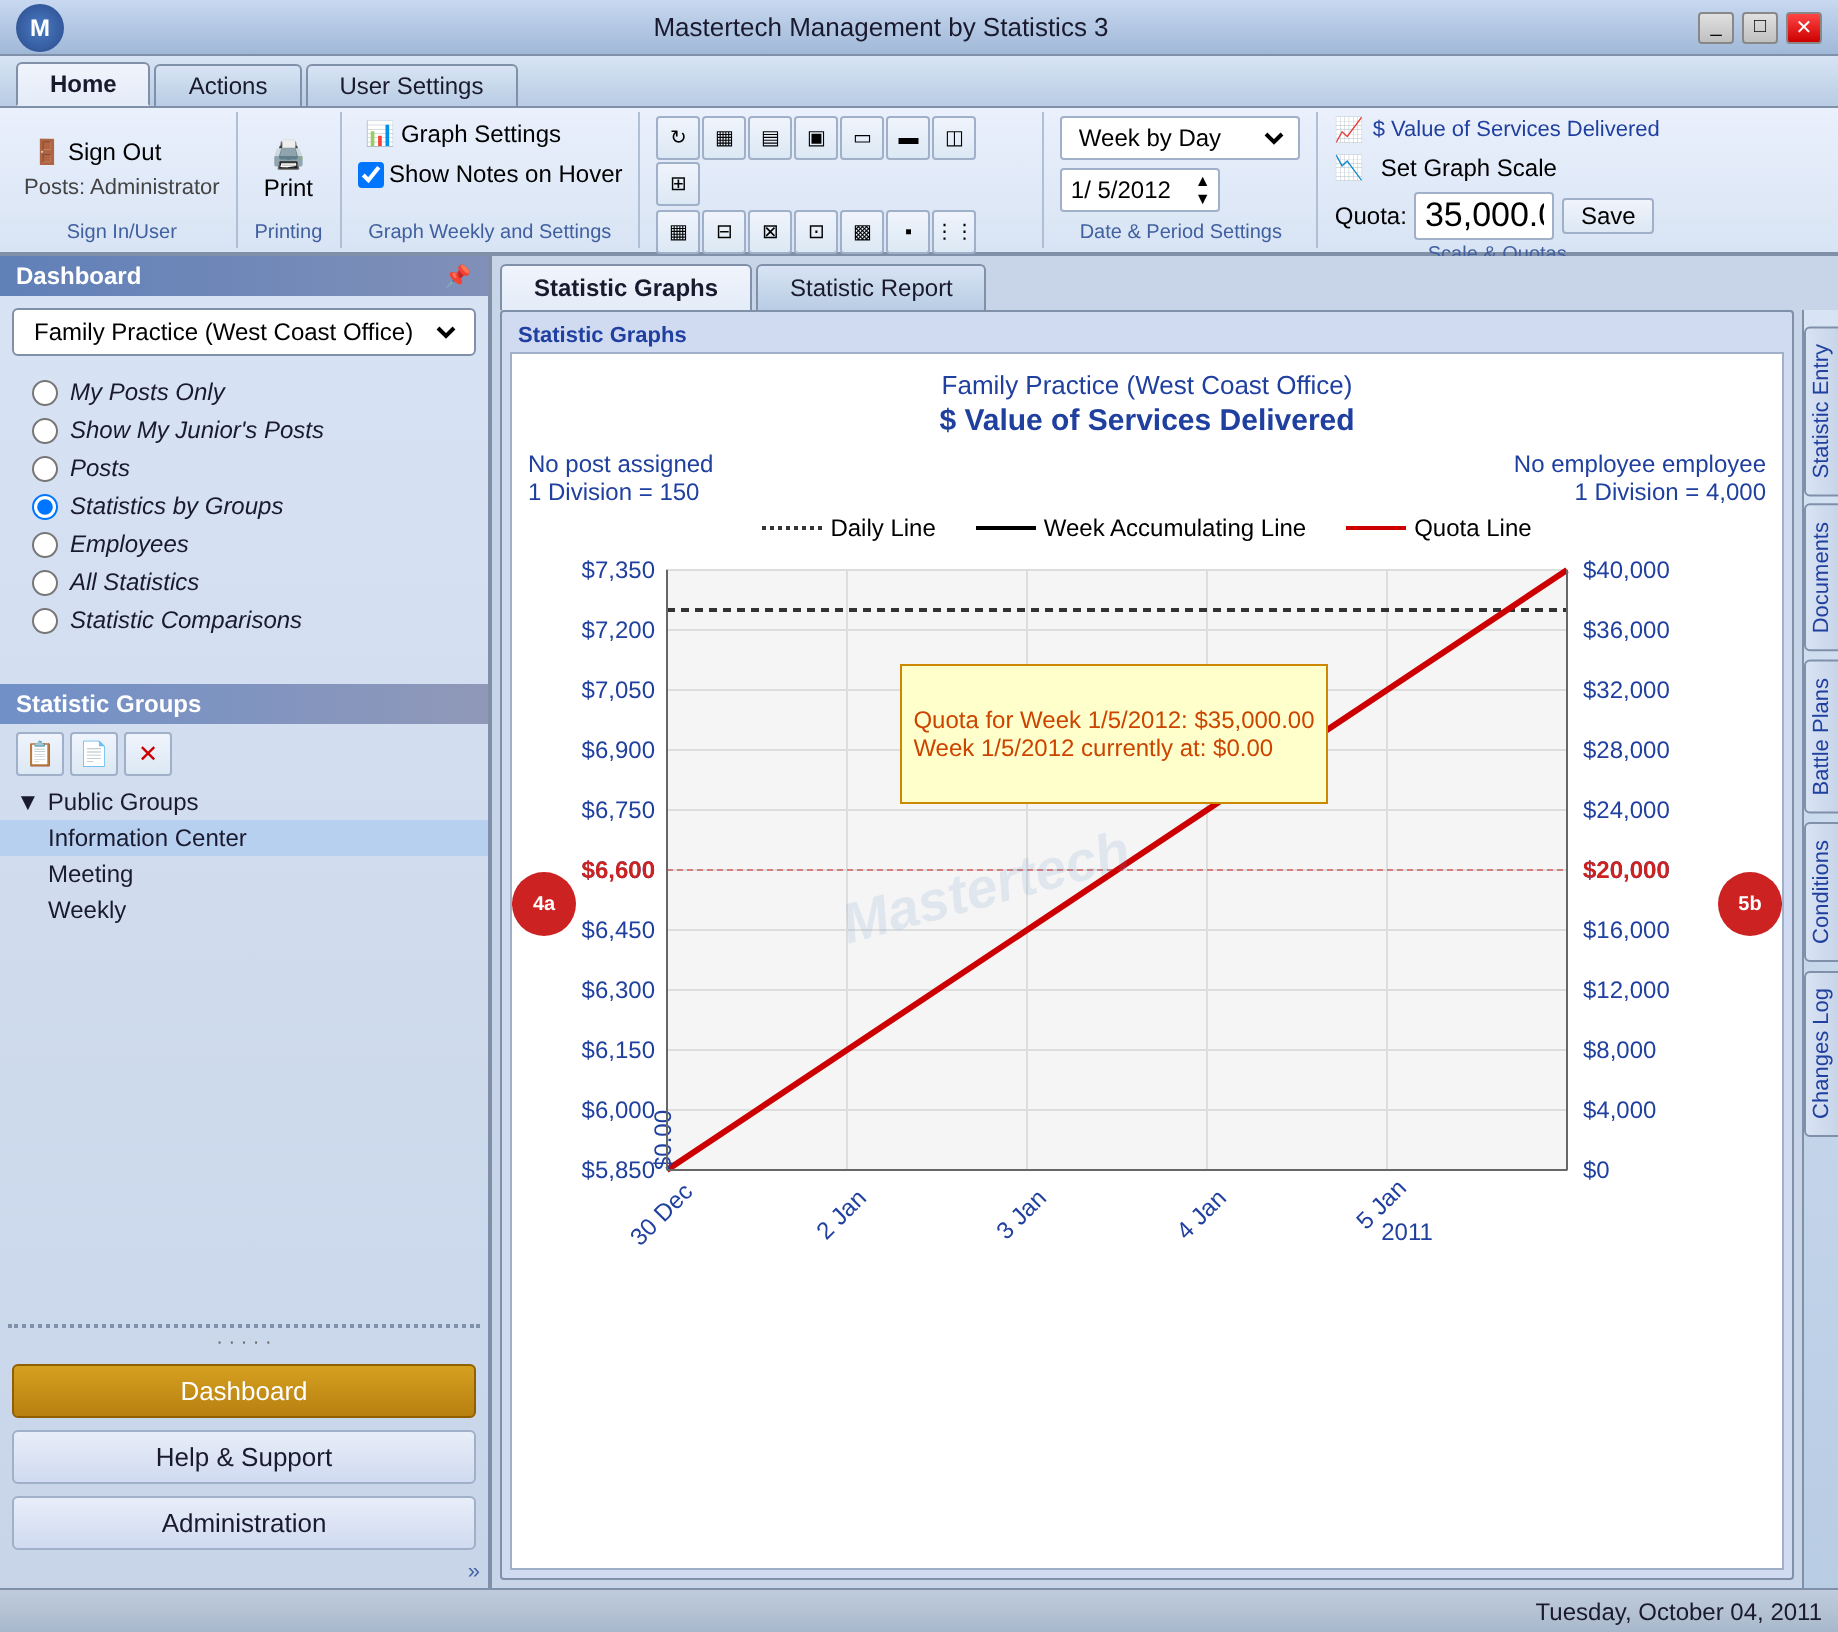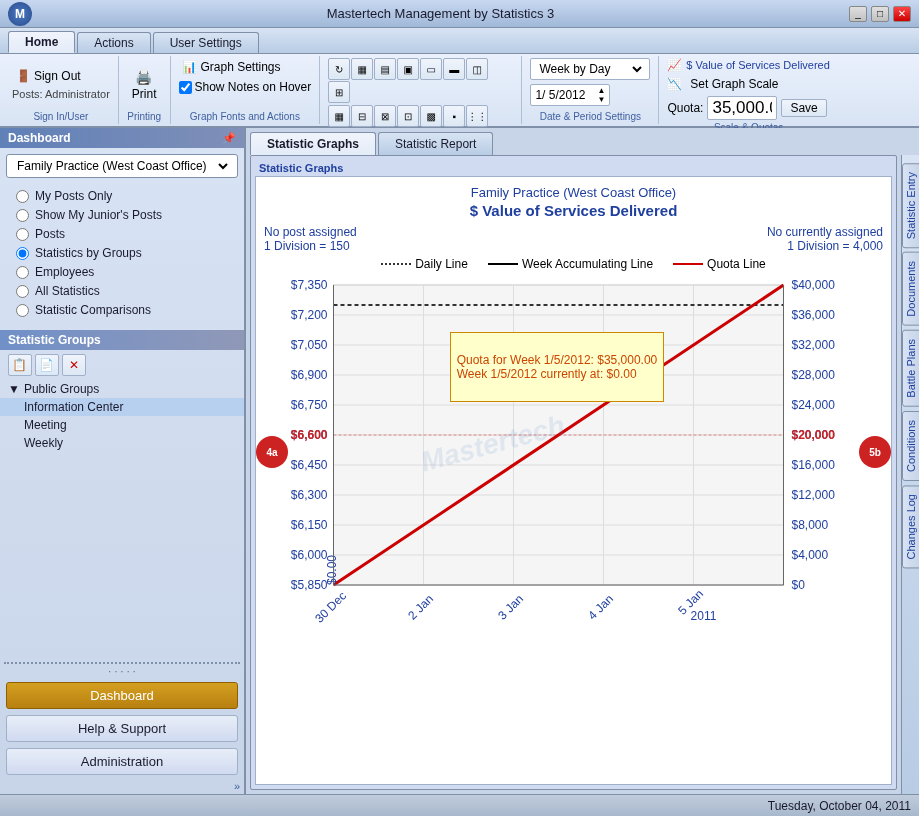--- a/index.html
+++ b/index.html
@@ -230,28 +230,28 @@
     .sidebar-dropdown select {
       border: none;
       background: transparent;
       font-size: 12px;
       width: 100%;
       cursor: pointer;
     }
     .radio-group { padding: 4px 16px; display: flex; flex-direction: column; gap: 3px; }
     .radio-item { display: flex; align-items: center; gap: 6px; cursor: pointer; padding: 1px 0; }
     .radio-item input[type=radio] { cursor: pointer; }
-    .radio-item label { cursor: pointer; color: #1a1a2e; }
+    .radio-item label { cursor: pointer; color: #1a1a2e; font-style: italic; }
 
     .sidebar-section-header {
       background: linear-gradient(to right, #7090c8, #9098b8);
       color: white;
       padding: 3px 8px;
       font-weight: bold;
-      margin-top: 8px;
+      margin-top: 20px;
     }
     .statistic-groups-toolbar {
       display: flex;
       align-items: center;
       gap: 3px;
       padding: 4px 8px;
     }
     .sg-btn {
       width: 24px; height: 22px;
       border: 1px solid #a0b0c8;
@@ -506,21 +506,21 @@
     <div class="ribbon-section-content" style="flex-direction:column;align-items:flex-start;">
       <div class="ribbon-small-btn">
         <span>📊</span>
         <span>Graph Settings</span>
       </div>
       <label class="checkbox-label">
         <input type="checkbox" checked="" style="">
         <span>Show Notes on Hover</span>
       </label>
     </div>
-    <div class="ribbon-section-label">Graph Fonts and Actions</div>
+    <div class="ribbon-section-label">Graph Weekly and Settings</div>
   </div>
 
   <div class="ribbon-section">
     <div style="display:flex;flex-direction:column;gap:2px;">
       <div class="icon-strip">
         <div class="icon-btn">↻</div>
         <div class="icon-btn">▦</div>
         <div class="icon-btn">▤</div>
         <div class="icon-btn">▣</div>
         <div class="icon-btn">▭</div>
@@ -682,21 +682,21 @@
         <div class="chart-frame">
           <div class="chart-title">Family Practice (West Coast Office)</div>
           <div class="chart-subtitle">$ Value of Services Delivered</div>
 
           <div class="chart-info">
             <div>
               <div>No post assigned</div>
               <div>1 Division = 150</div>
             </div>
             <div style="text-align:right;">
-              <div>No currently assigned</div>
+              <div>No employee employee</div>
               <div>1 Division = 4,000</div>
             </div>
           </div>
 
           <div class="chart-legend">
             <div class="legend-item">
               <div style="width:30px;border-top:2px dotted #333;"></div>
               <span>Daily Line</span>
             </div>
             <div class="legend-item">

